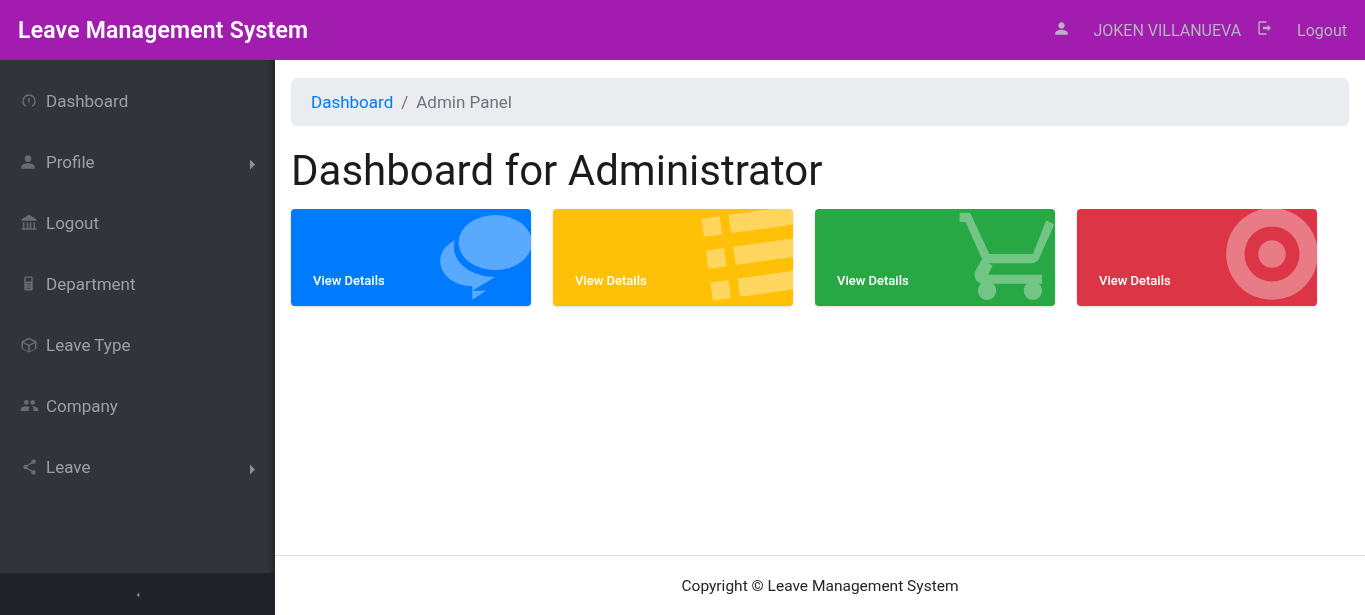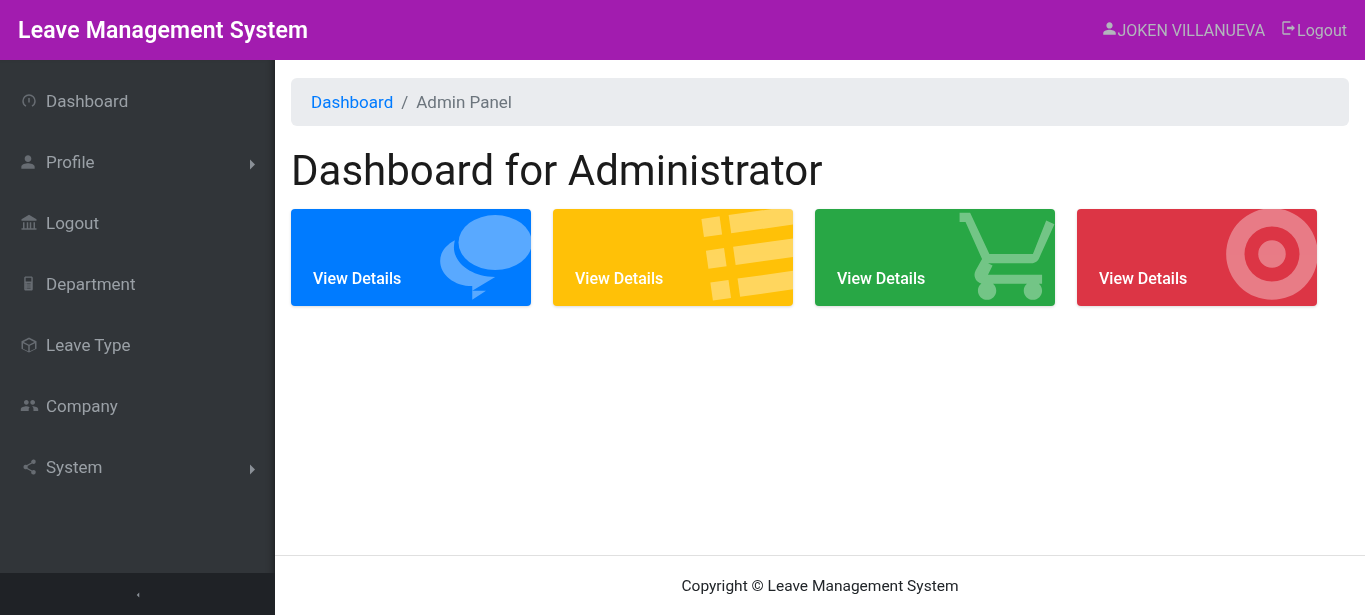--- a/index.html
+++ b/index.html
@@ -1,20 +1,20 @@
 <!DOCTYPE html>
 <html><head>
 <meta charset="utf-8">
 <style>
 * { margin: 0; padding: 0; box-sizing: border-box; font-family: "Segoe UI", -apple-system, BlinkMacSystemFont, Roboto, Arial, sans-serif; }
 body { background: #fff; width: 1365px; height: 615px; overflow: hidden; display: flex; flex-direction: column; }
 .topbar { background: #a21caf; height: 60px; display: flex; align-items: center; justify-content: space-between; padding: 0 18px; color: #fff; }
 .brand { font-size: 23px; font-weight: 600; letter-spacing: 0.2px; color: #fff; }
 .topbar-right { display: flex; align-items: center; gap: 16px; color: #b2b6bc; font-size: 16px; }
-.topbar-right a { color: #b2b6bc; display: inline-flex; align-items: center; gap: 0; text-decoration: none; cursor: pointer; }
+.topbar-right a { color: #b2b6bc; display: inline-flex; align-items: center; gap: 24px; text-decoration: none; cursor: pointer; }
 
 .body-row { display: flex; flex: 1; min-height: 0; }
 
 .sidebar { width: 275px; background: #313539; box-shadow: inset -7px 0 9px -7px rgba(0,0,0,0.6); display: flex; flex-direction: column; position: relative; }
 .sidebar-nav { flex: 1; padding-top: 10px; }
 .side-item { display: flex; align-items: center; color: #9aa0a6; font-size: 17px; padding: 0 20px; height: 61px; cursor: pointer; position: relative; }
 .side-item .icon { width: 26px; display: inline-flex; justify-content: flex-start; color: #676c72; }
 .side-item.has-children::after { content: ""; position: absolute; right: 20px; top: 50%; transform: translateY(-50%); border-left: 5px solid transparent; border-right: 5px solid transparent; border-bottom: 5px solid #8a9097; transform-origin: center; rotate: 90deg; }
 .sidebar-collapse { height: 42px; background: #1f2226; display: flex; align-items: center; justify-content: center; cursor: pointer; }
 .sidebar-collapse svg { color: #8a9097; }
@@ -24,21 +24,21 @@
 .breadcrumb { background: #eaecef; border-radius: 6px; padding: 14px 20px; font-size: 17px; display: flex; gap: 8px; color: #6c757d; }
 .breadcrumb .bc-link { color: #007bff; cursor: pointer; }
 .breadcrumb .sep { color: #6c757d; }
 
 .page-title { font-size: 42px; font-weight: 400; color: #1b1b1b; margin: 20px 0 14px 0; }
 
 .cards { display: flex; gap: 22px; }
 .card { width: 240px; height: 97px; border-radius: 4px; color: #fff; position: relative; overflow: hidden; cursor: pointer; box-shadow: 0 1px 3px rgba(0,0,0,0.15); }
 .card .icon-big { position: absolute; right: -10px; top: -10px; opacity: 0.35; color: #fff; }
 .card .icon-big svg { width: 110px; height: 110px; }
-.card .label { position: absolute; left: 22px; bottom: 18px; font-size: 16px; font-weight: 500; }
+.card .label { position: absolute; left: 22px; bottom: 18px; font-size: 13px; font-weight: 500; }
 .card.blue   { background: #007bff; }
 .card.yellow { background: #ffc107; }
 .card.green  { background: #28a745; }
 .card.red    { background: #dc3545; }
 
 .footer { position: absolute; bottom: 0; left: 0; right: 0; height: 60px; border-top: 1px solid #e0e0e0; background: #fff; display: flex; align-items: center; justify-content: center; color: #212529; font-size: 15.5px; }
 </style>
 </head>
 <body>
 
@@ -122,21 +122,21 @@
         </span>
         <span>Company</span>
       </div>
 
       <div class="side-item has-children">
         <span class="icon">
           <svg width="18" height="18" viewBox="0 0 24 24" fill="currentColor">
               <path d="M18 8a3 3 0 10-2.83-4H15a3 3 0 00.17 2L9.1 9.4a3 3 0 100 5.2l6.07 3.4A3 3 0 1018 16a3 3 0 00-1.83.63l-6.07-3.4a3 3 0 000-2.46l6.07-3.4A3 3 0 0018 8z"></path>
             </svg>
         </span>
-        <span>System</span>
+        <span>Leave</span>
       </div>
 
     </div>
     <div class="sidebar-collapse">
       <span>
         <svg width="10" height="10" viewBox="0 0 24 24" fill="currentColor">
             <path d="M15 6l-6 6 6 6V6z"></path>
           </svg>
       </span>
     </div>

